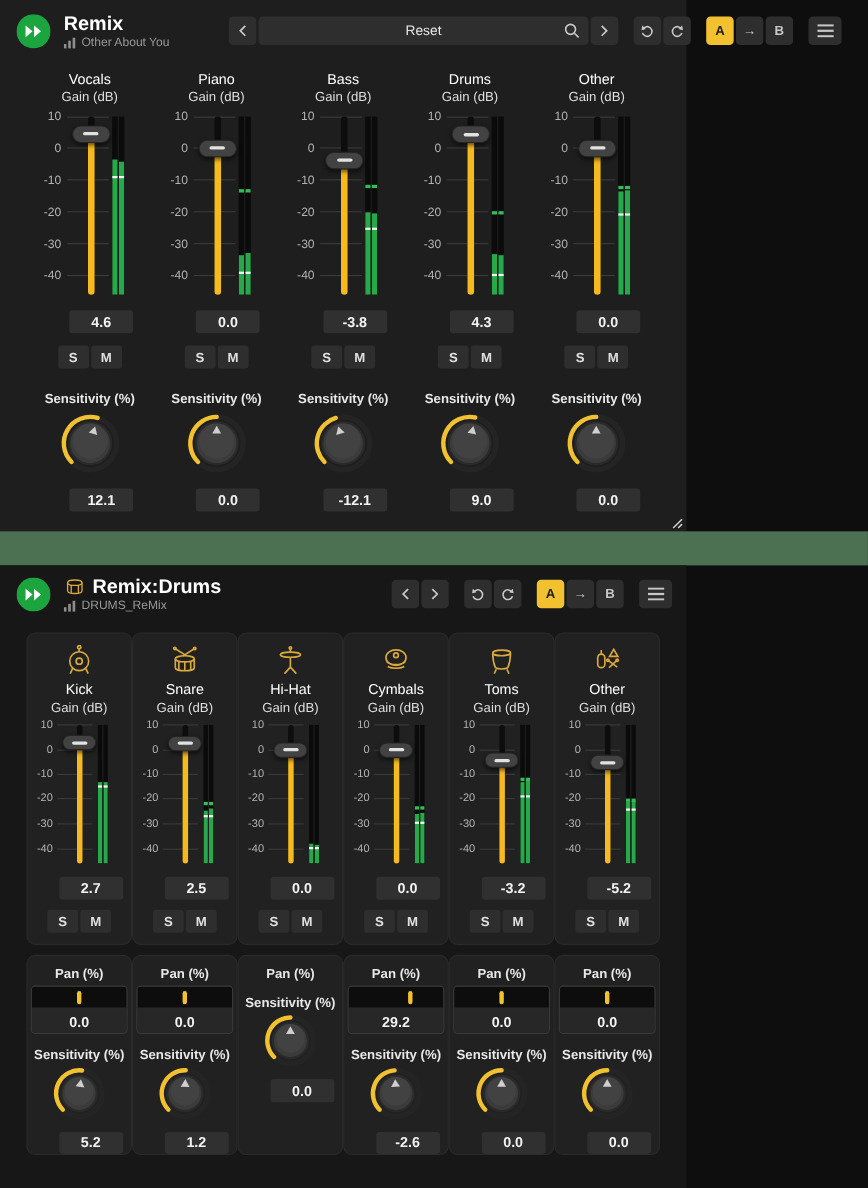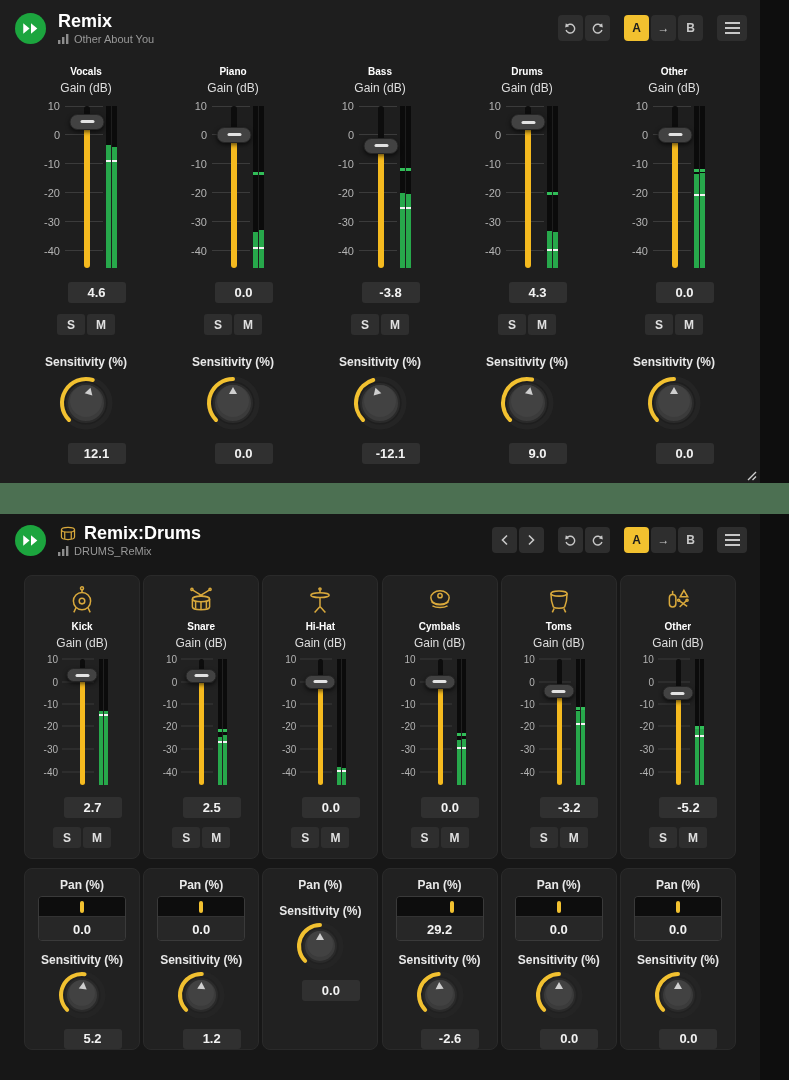--- a/index.html
+++ b/index.html
@@ -1,18 +1,18 @@
 <!DOCTYPE html>
 <html><head>
 <meta charset="utf-8">
 <style>
   html,body{margin:0;padding:0;background:#0b0b0b;}
   *{box-sizing:border-box;font-family:"Liberation Sans","DejaVu Sans",sans-serif;}
   .stage{position:relative;width:789px;height:1080px;background:#0e0e0e;overflow:hidden;}
-  .plugin{position:absolute;left:0;width:760px;}
+  .plugin{position:absolute;left:0;width:624px;}
   .plugin-top{top:0;height:483px;background:#1e1e1e;}
   .separator{position:absolute;top:483px;left:0;width:789px;height:31px;background:#4c7052;}
   .plugin-bottom{top:514px;height:566px;background:#171717;}
 
   
   .phdr{display:flex;align-items:center;height:56px;padding:0 13px 0 15px;}
   .plugin-bottom .phdr{height:52px;}
   .logo{width:31px;height:31px;flex:none;}
   .tblock{margin-left:12px;min-width:150px;}
   .ptitle{font-size:18px;font-weight:bold;color:#fff;display:flex;align-items:center;gap:6px;line-height:20px;}
@@ -23,21 +23,21 @@
   .ab .hbtn{width:25px;font-size:12px;font-weight:bold;}
   .hgroup{display:flex;gap:2px;align-items:center;}
   .preset-field{position:relative;height:26px;width:300px;background:#2e2e2e;border-radius:4px;display:flex;align-items:center;justify-content:center;color:#e6e6e6;font-size:12.5px;}
   .preset-field .mag{position:absolute;right:7px;top:5px;}
   .spacer14{width:14px;}
   .hdr-right{margin-left:auto;display:flex;align-items:center;}
 
   
   .top-channels{display:flex;justify-content:space-between;padding:8px 24px 0;}
   .t-col{width:124px;display:flex;flex-direction:column;align-items:center;}
-  .ch-name{font-size:10px;font-weight:bold;color:#fff;line-height:16px;}
+  .ch-name{font-size:13px;font-weight:normal;color:#fff;line-height:16px;}
   .ch-sub{font-size:12px;color:#dedede;line-height:15px;margin-top:1px;}
 
   .fader{position:relative;width:96px;height:162px;margin-top:10px;}
   .fader.small{width:88px;height:126px;margin-top:8px;}
   .tick{position:absolute;left:0;width:100%;display:flex;align-items:center;transform:translateY(-50%);}
   .tick-label{width:22px;text-align:right;font-size:11px;color:#b3b3b3;}
   .fader.small .tick-label{width:20px;font-size:10px;}
   .tick-line{width:38px;height:1px;background:#3b3b3b;margin-left:5px;}
   .fader.small .tick-line{width:32px;margin-left:4px;}
   .slot{position:absolute;left:46px;top:0;bottom:0;width:6px;background:#0d0d0d;border-radius:3px;}
@@ -93,20 +93,39 @@
         <div class="psub">
           <svg width="12" height="11" viewBox="0 0 12 11">
             <rect x="0" y="6" width="2.4" height="4" fill="#8d8d8d"></rect>
             <rect x="4" y="3" width="2.4" height="7" fill="#8d8d8d"></rect>
             <rect x="8" y="0" width="2.4" height="10" fill="#8d8d8d"></rect>
           </svg>
           <span>Other About You</span>
         </div>
       </div>
       <div class="hdr-right">
+        <div class="hgroup">
+          <button class="hbtn">
+            <svg width="9" height="12" viewBox="0 0 9 12">
+                <path d="M7 1.5 L2.5 6 L7 10.5" fill="none" stroke="#c8c8c8" stroke-width="1.6"></path>
+              </svg>
+          </button>
+          <div class="preset-field">
+            <span>Reset</span>
+            <svg class="mag" width="16" height="16" viewBox="0 0 16 16">
+              <circle cx="6.7" cy="6.7" r="4.5" fill="none" stroke="#c8c8c8" stroke-width="1.5"></circle>
+              <line x1="10.2" y1="10.2" x2="14" y2="14" stroke="#c8c8c8" stroke-width="1.5"></line>
+            </svg>
+          </div>
+          <button class="hbtn">
+            <svg width="9" height="12" viewBox="0 0 9 12">
+                <path d="M2 1.5 L6.5 6 L2 10.5" fill="none" stroke="#c8c8c8" stroke-width="1.6"></path>
+              </svg>
+          </button>
+        </div>
         <div class="spacer14"></div>
         <div class="hgroup">
           <button class="hbtn">
             <svg width="15" height="15" viewBox="0 0 18 18">
               <path d="M4.1 6.6 A5.3 5.3 0 1 1 3.7 10.8" fill="none" stroke="#c8c8c8" stroke-width="1.7"></path>
               <polygon points="3.4,2.6 2.6,7.7 7.4,6.4" fill="#c8c8c8"></polygon>
             </svg>
           </button>
           <button class="hbtn">
             <svg width="15" height="15" viewBox="0 0 18 18">

